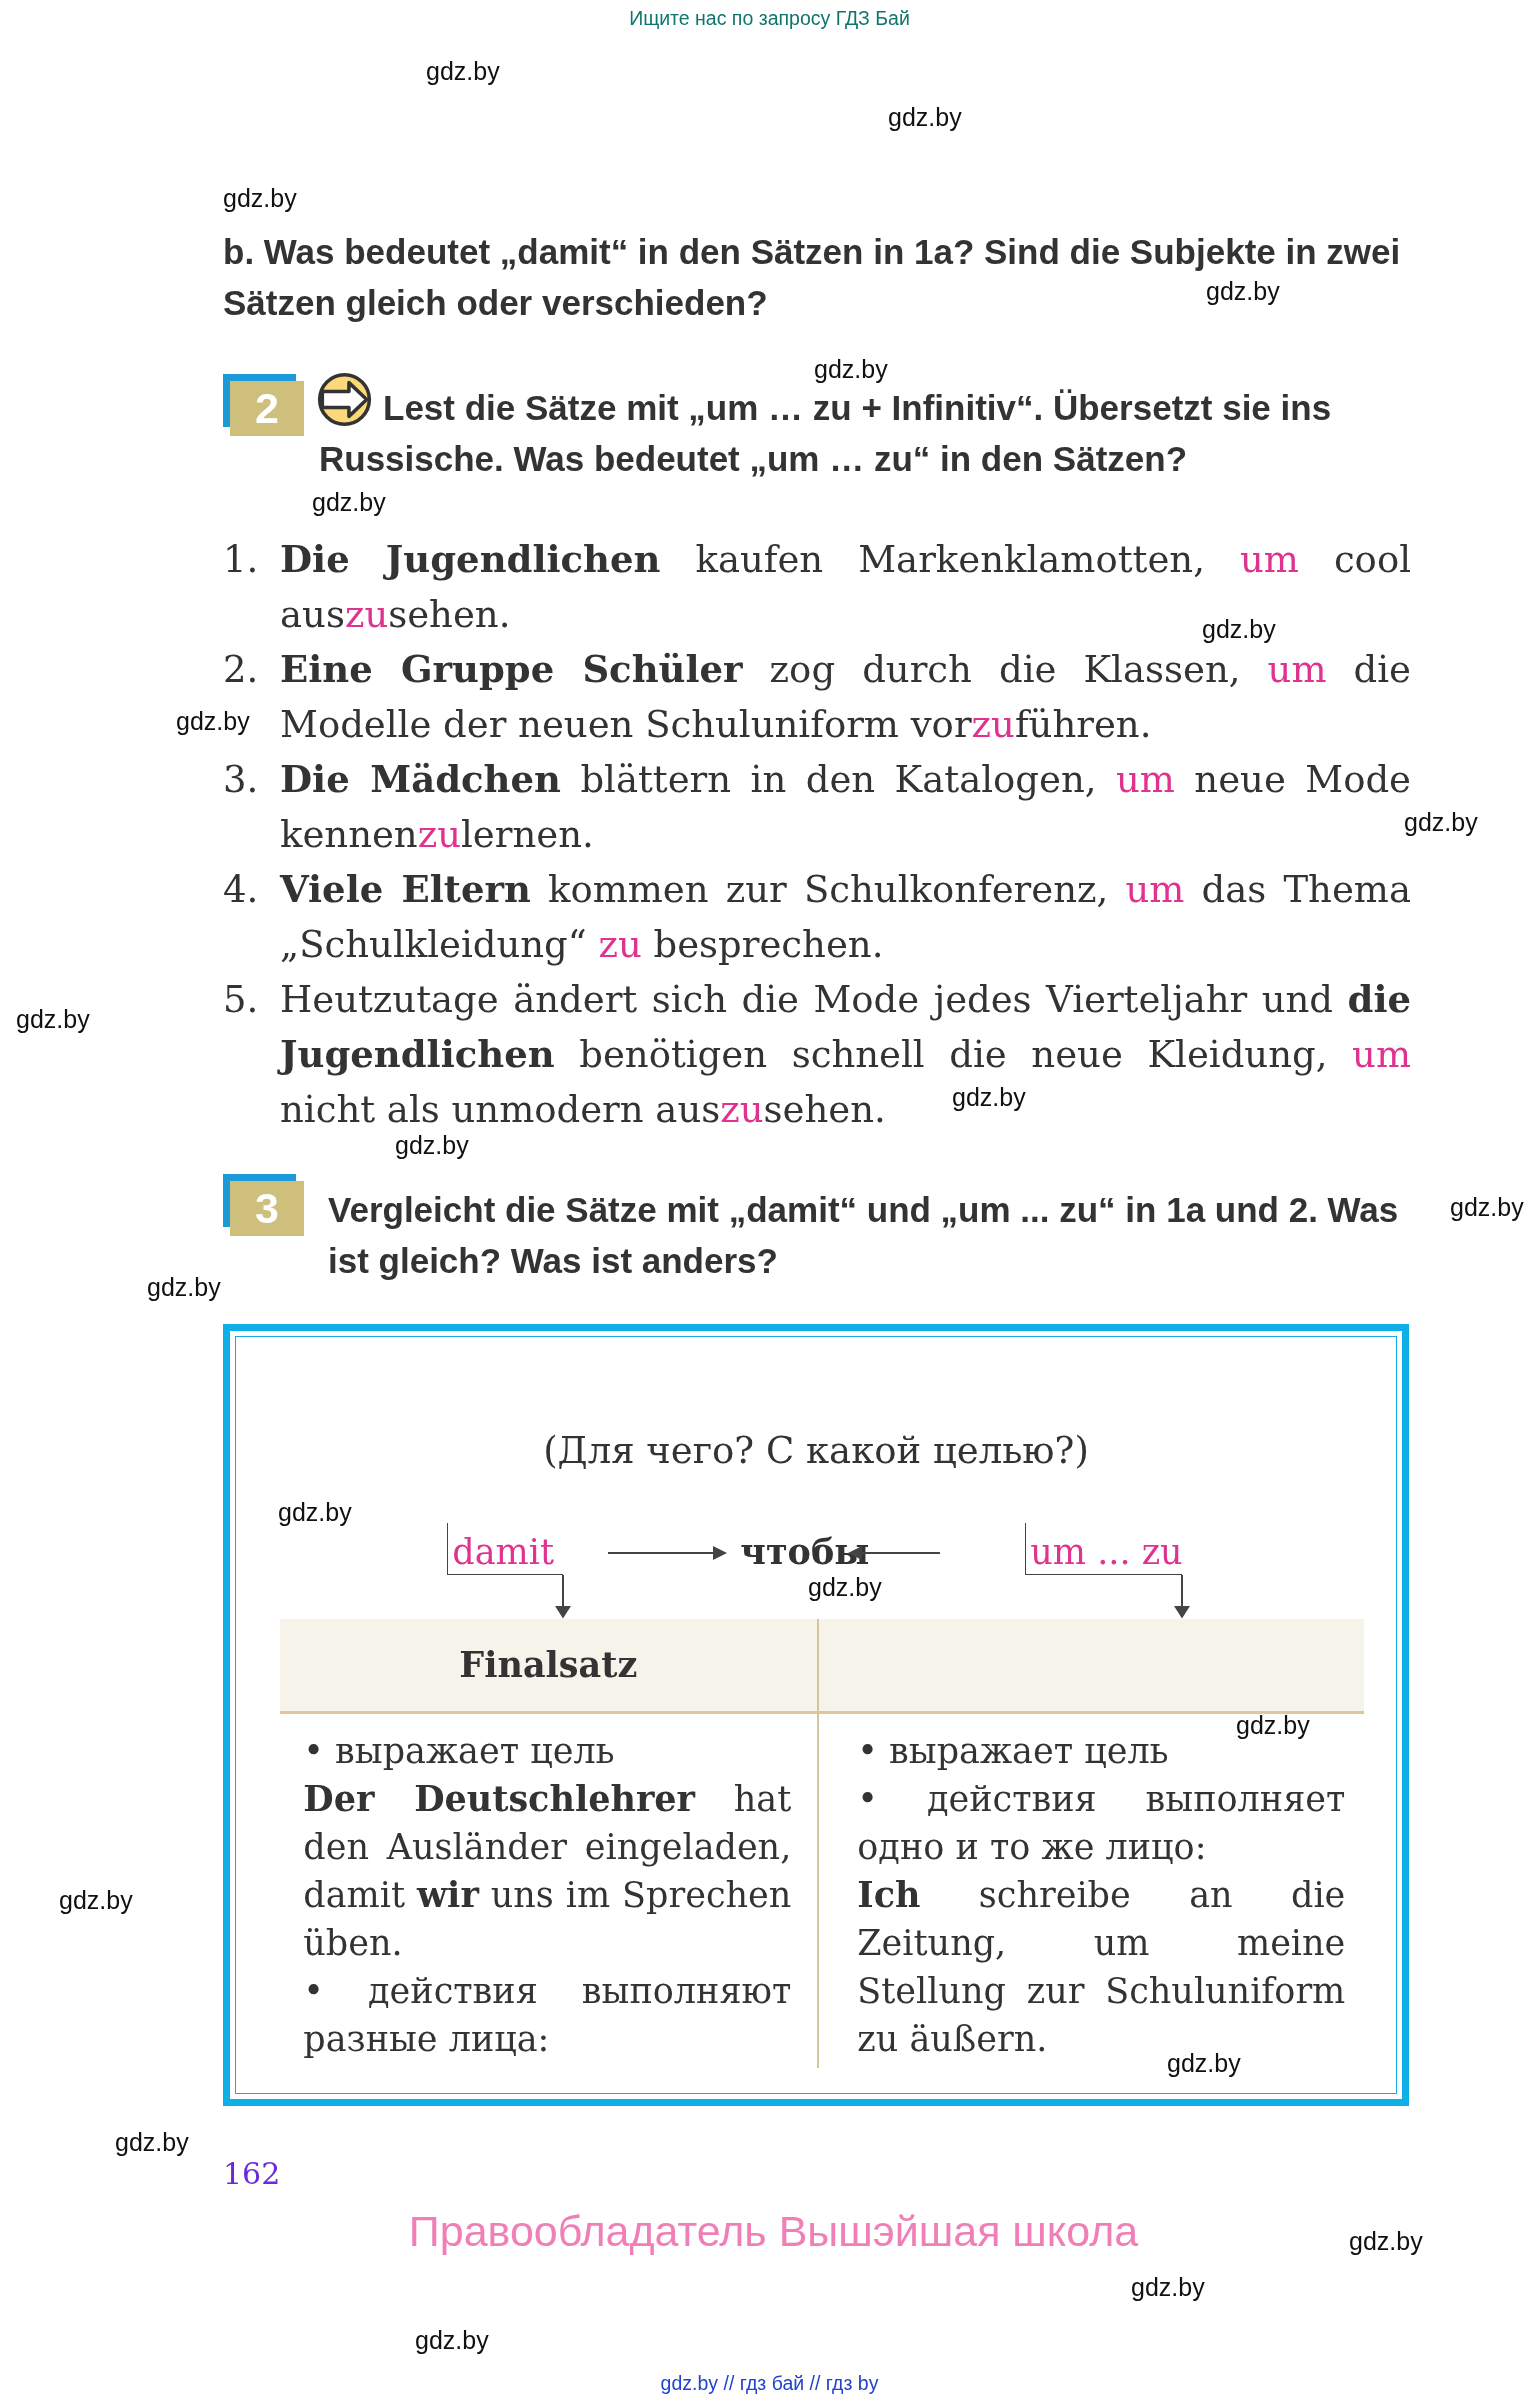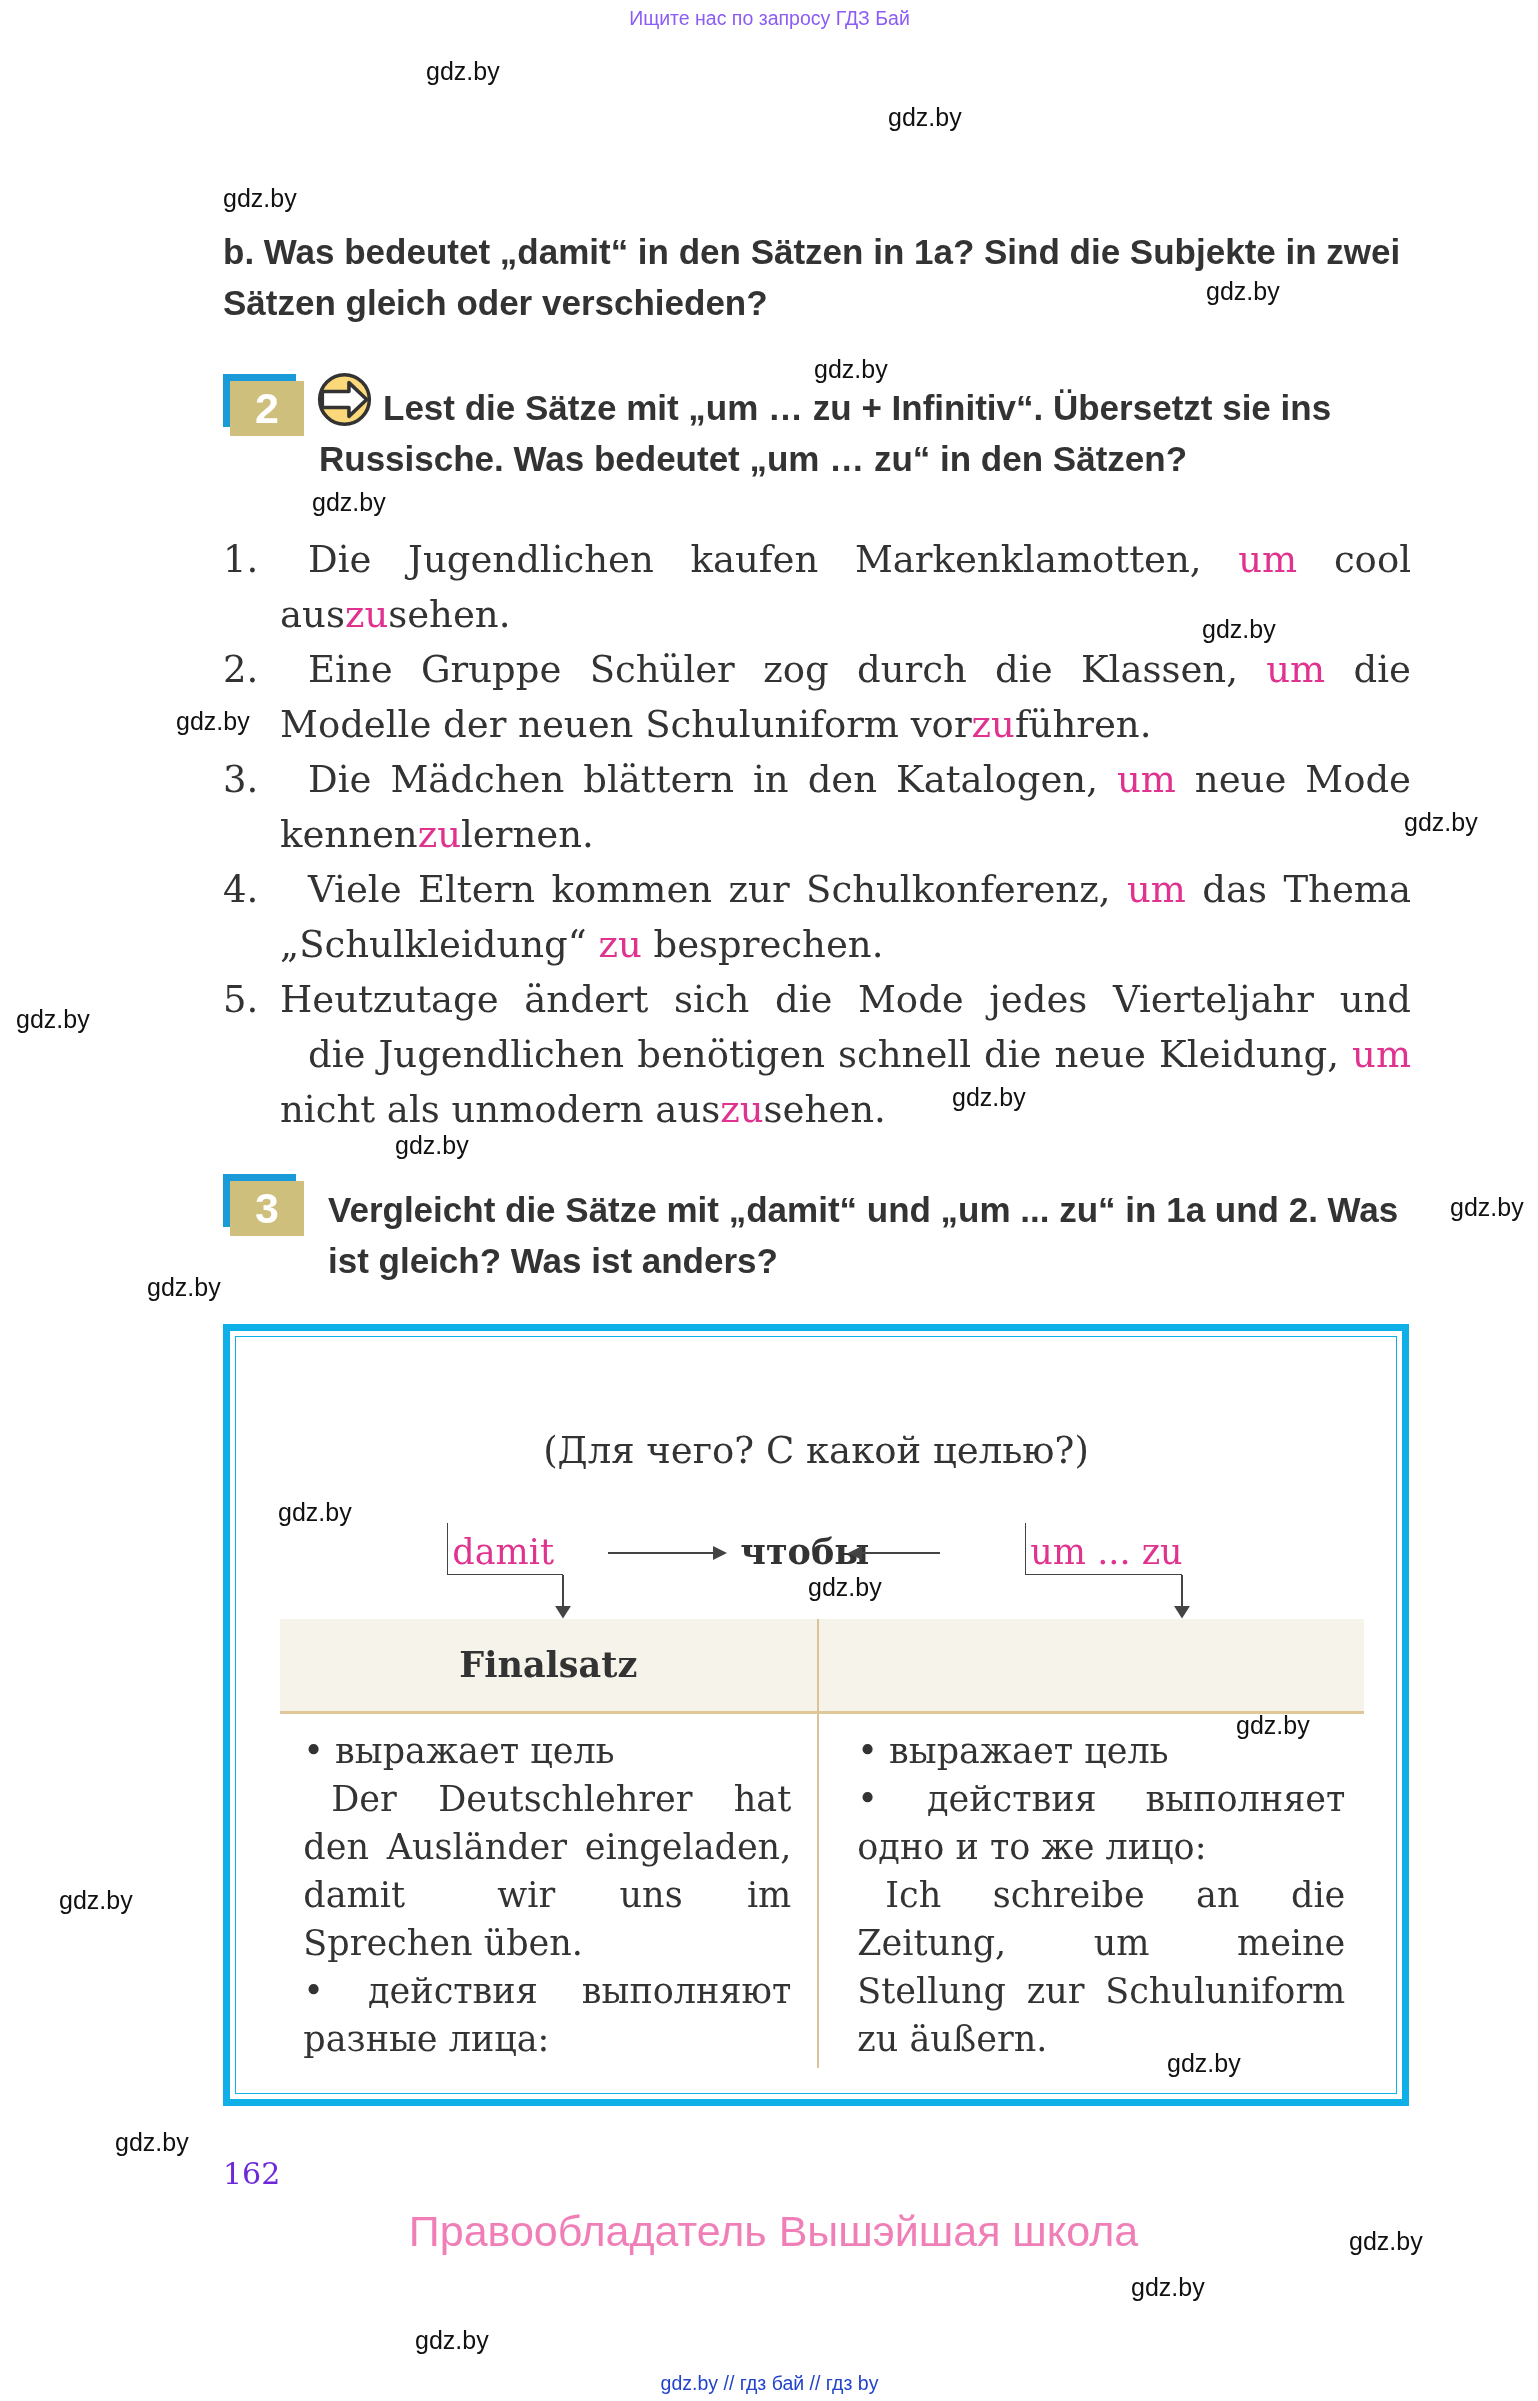--- a/index.html
+++ b/index.html
@@ -1,37 +1,37 @@
 <!DOCTYPE html>
 <html style="font-size:14px"><head>
 <meta charset="utf-8">
 <style>
   html, body { margin:0; padding:0; background:#ffffff; }
   body { width:1539px; height:2401px; position:relative; overflow:hidden; color:#333333; }
   .abs { position:absolute; }
   .sans { font-family:"Liberation Sans", "DejaVu Sans", sans-serif; }
   .serif { font-family:"DejaVu Serif", "Liberation Serif", serif; }
 
-  .top-banner { left:0; width:1539px; top:7px; text-align:center; font-size:19.5px; color:#8b5cf6; }
+  .top-banner { left:0; width:1539px; top:7px; text-align:center; font-size:19.5px; color:#0f766e; }
   .wm { font-size:25px; color:#111111; white-space:nowrap; }
 
   .task-b { left:223px; top:226px; width:1188px; font-size:35px; font-weight:bold; line-height:51px; color:#333333; }
 
   .badge { width:82px; height:60px; }
   .badge .back { position:absolute; left:0; top:0; width:73px; height:53px; background:#1a9ad9; }
   .badge .front { position:absolute; left:7px; top:7px; width:74px; height:55px; background:#cfbf7c; color:#ffffff; font-weight:bold; font-size:43px; text-align:center; line-height:55px; }
 
   .ex-title { font-size:35px; font-weight:bold; line-height:51px; color:#333333; }
 
   .sent-list { left:223px; top:532px; width:1188px; font-size:37px; line-height:55px; color:#333333; margin:0; padding:0; list-style:none; }
   .sent-list li { display:flex; margin:0; }
   .sent-list .num { width:57px; flex:none; }
   .sent-list .body { flex:1; text-align:justify; }
   .pink { color:#e0338f; }
-  b { font-weight:normal;margin-left:28px; }
+  b { font-weight:bold; }
 
   .box-outer { left:223px; top:1324px; width:1186px; height:782px; border:7px solid #0fb0e8; box-sizing:border-box; }
   .box-inner { position:absolute; left:5.3px; top:5.3px; right:5.3px; bottom:5.3px; border:1.8px solid #0fb0e8; }
   .box-title { position:absolute; left:0; right:0; top:37px; text-align:center; font-size:39px; font-weight:bold; line-height:50px; color:#333; }
   .box-sub { position:absolute; left:0; right:0; top:89px; text-align:center; font-size:37px; line-height:50px; color:#333; }
 
   .head-row { position:absolute; left:44px; right:32px; top:282px; height:92px; background:#f6f3ea; border-bottom:3.5px solid #e0c79a; }
   .head-cell { position:absolute; top:0; height:92px; line-height:92px; text-align:center; font-size:35px; font-weight:bold; color:#333; }
   .vdiv { position:absolute; left:581px; top:282px; width:1.8px; height:449px; background:#d9c49a; }
 

